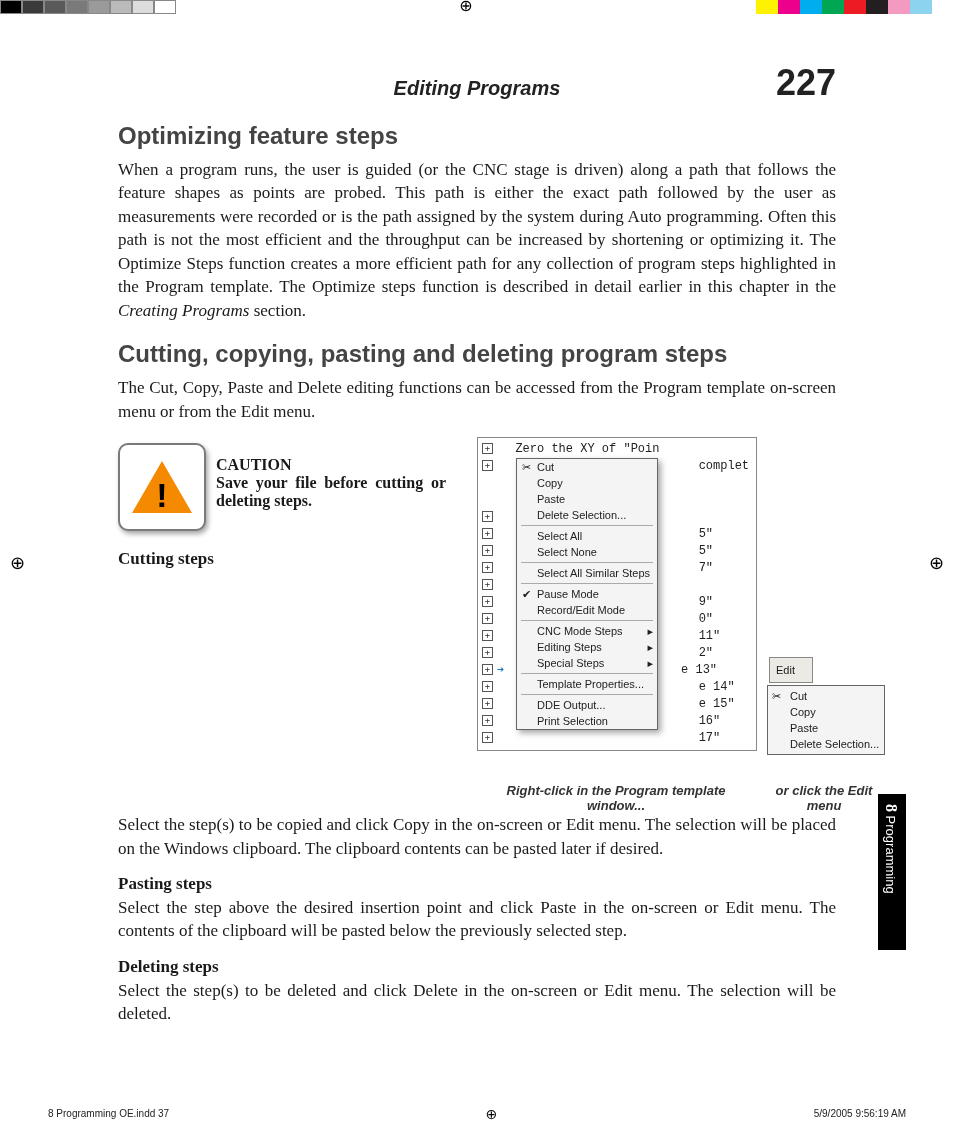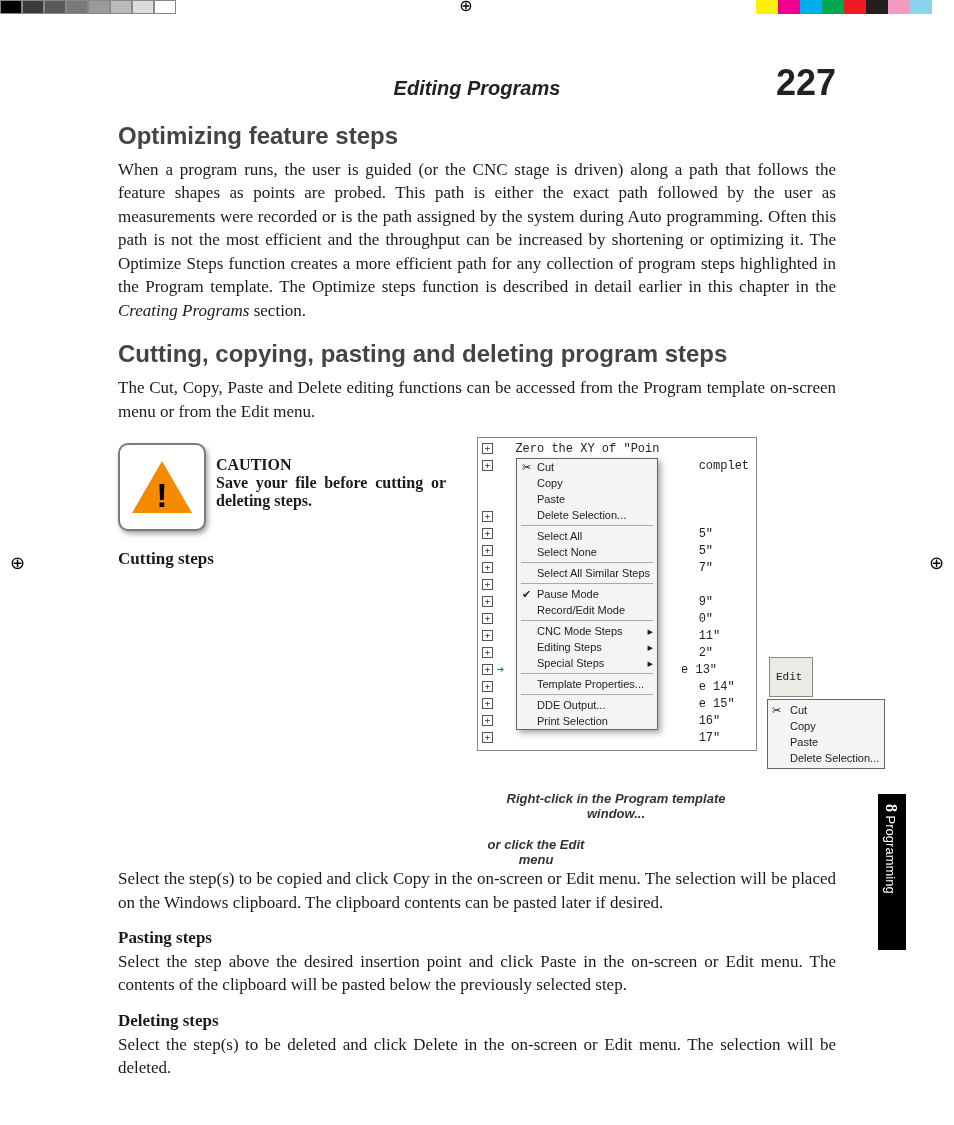--- a/index.html
+++ b/index.html
@@ -160,39 +160,39 @@
     white-space: nowrap;
   }
   .context-menu .sep {
     height: 1px; margin: 2px 4px; background: #aaa;
   }
   .context-menu .mi .sub { position: absolute; right: 4px; top: 2px; }
   .context-menu .mi .chk { position: absolute; left: 5px; top: 2px; }
 
   .edit-btn {
     border: 1px solid #888; background: #eceae4;
-    font-family: Liberation Mono, monospace; font-size: 11px;
-    padding: 13px 6px; width: 30px; margin: 0 0 2px 2px;
+    font-family: Liberation Sans, sans-serif; font-size: 11px;
+    padding: 6px 6px; width: 30px; margin: 0 0 2px 2px;
   }
   .edit-menu {
     background: #f4f4f4; border: 1px solid #666;
     font-family: Tahoma, Arial, sans-serif; font-size: 11px;
     padding: 2px 0;
   }
   .edit-menu .mi { padding: 2px 6px 2px 22px; position: relative; white-space: nowrap; }
   .edit-menu .mi .ico { position: absolute; left: 4px; top: 2px; font-size: 11px; }
 
   .fig-caption {
     font-family: Arial, Helvetica, sans-serif;
     font-style: italic; font-weight: bold;
     font-size: 13px; color: #333;
     text-align: center;
     margin-top: 6px;
   }
-  .fig-caption-row { display: flex; gap: 10px; margin-top: 16px; flex-direction: column; }
+  .fig-caption-row { display: flex; gap: 10px; margin-top: 22px; }
   .fig-caption-row .c1 { width: 278px; }
   .fig-caption-row .c2 { width: 118px; }
 
   .side-tab {
     position: absolute;
     right: 48px;
     top: 780px;
     width: 28px; height: 156px;
     background: #000;
   }

